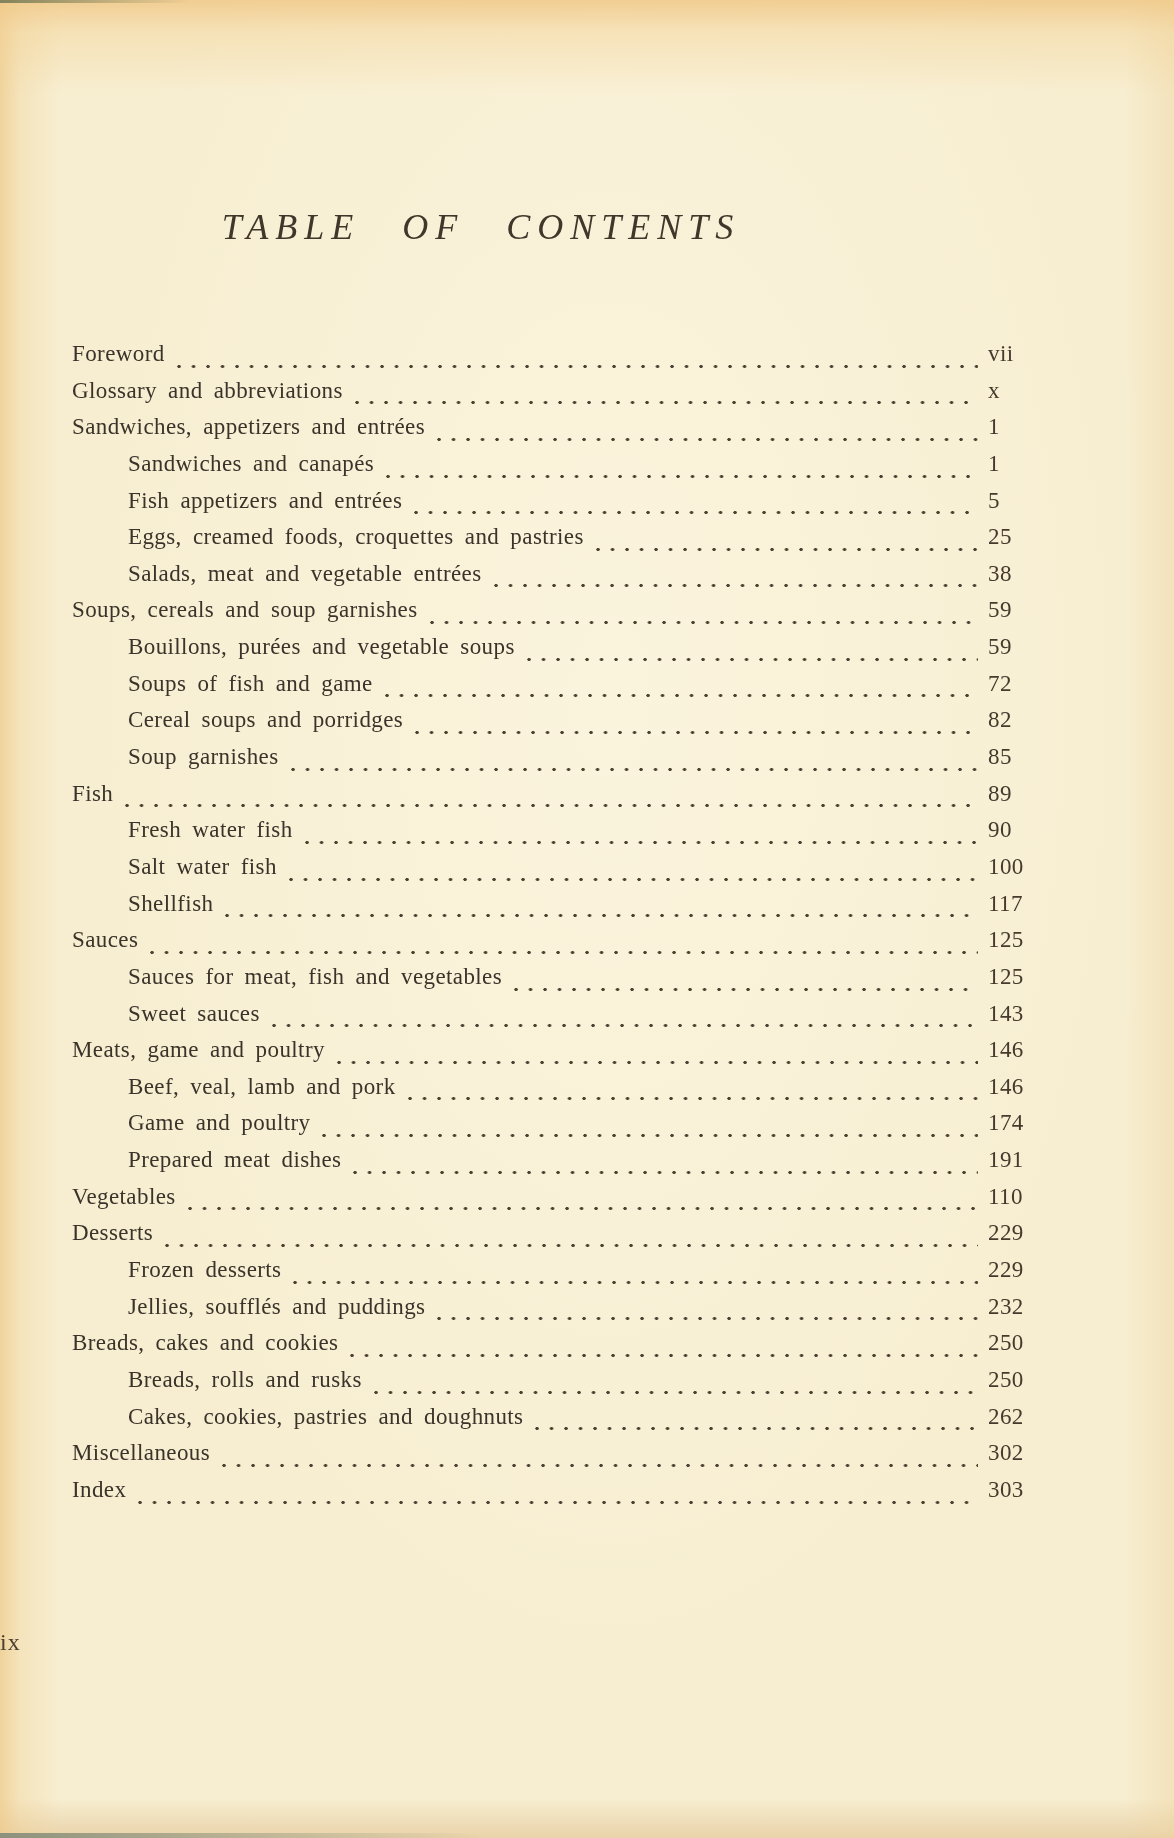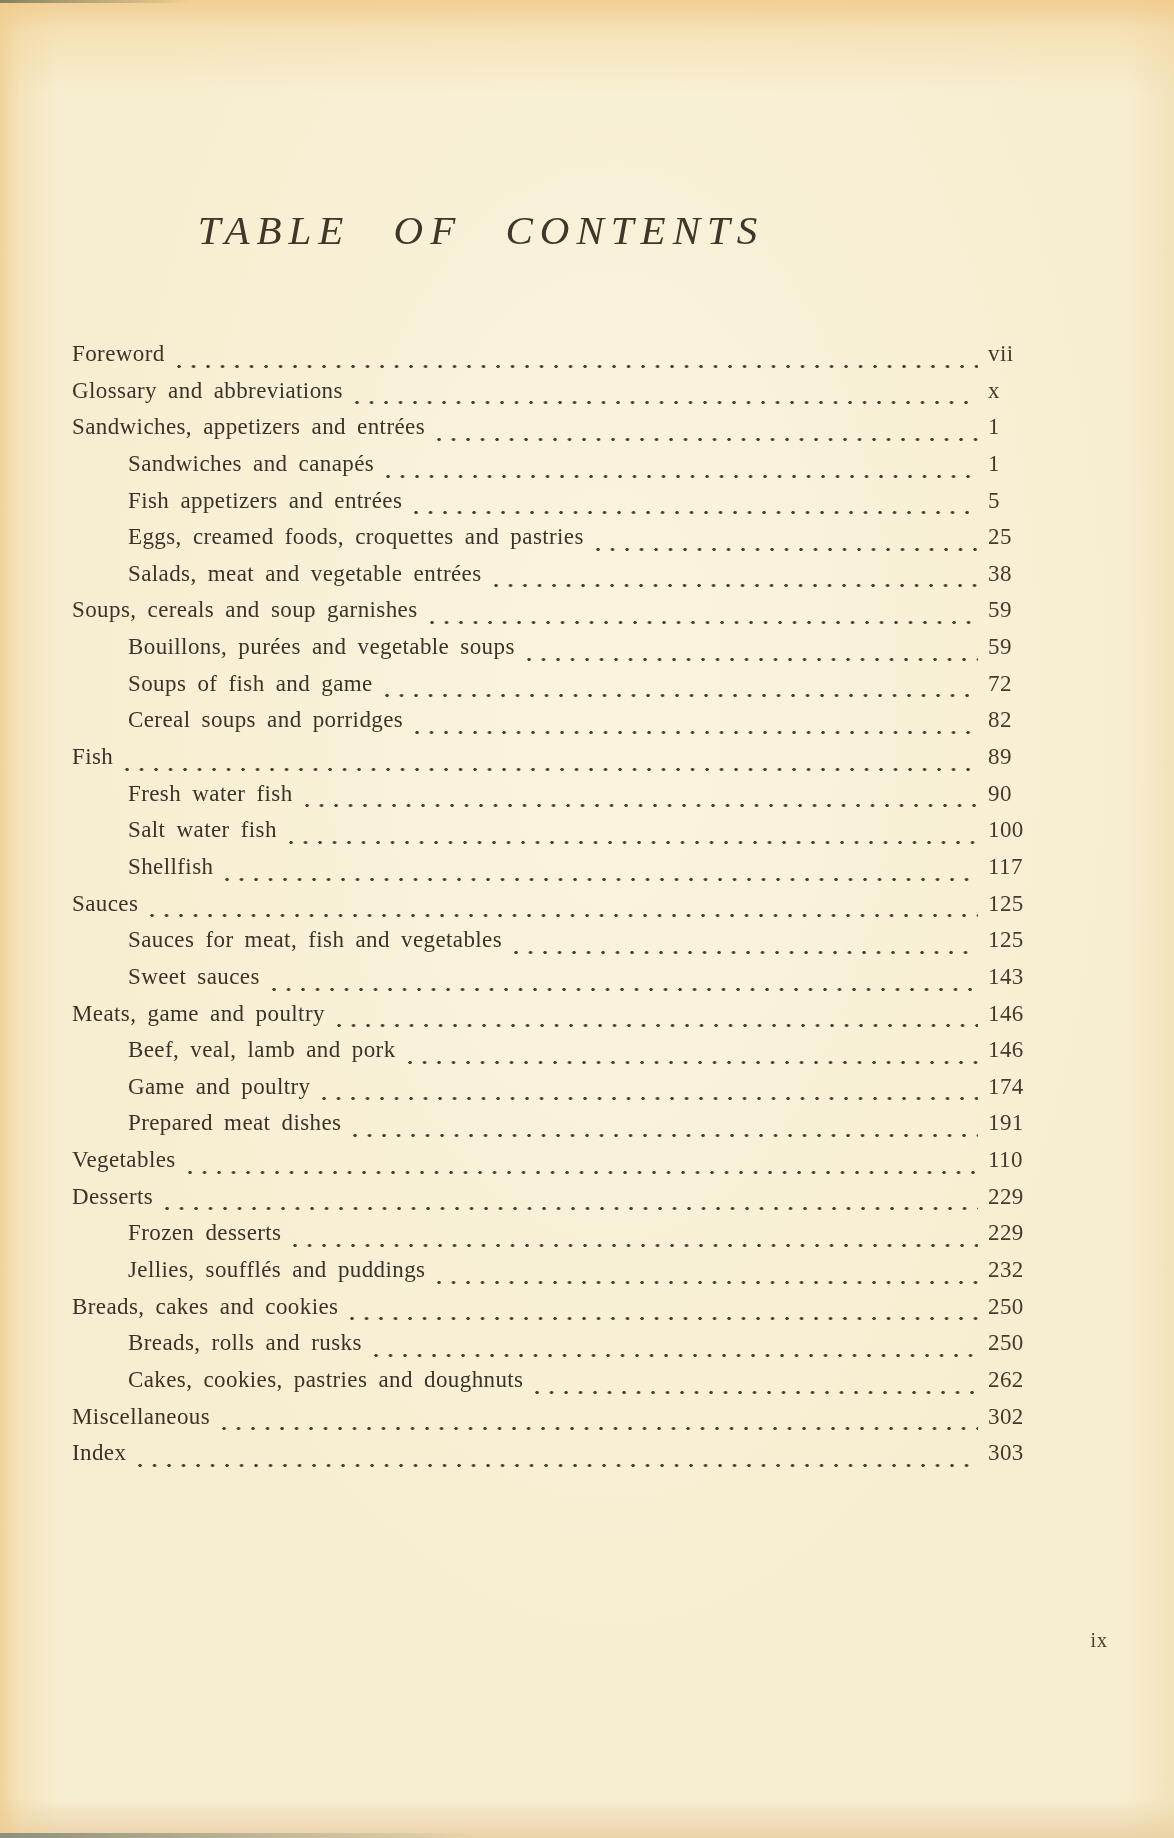--- a/index.html
+++ b/index.html
@@ -38,21 +38,21 @@
     width: 480px; height: 5px;
     background: linear-gradient(90deg, #8d917d 0%, rgba(141,145,125,0) 100%);
   }
   .title {
     position: absolute;
     top: 206px;
     left: 0;
     width: 962px;
     text-align: center;
     font-style: italic;
-    font-size: 41px;
+    font-size: 36px;
     letter-spacing: 7px;
     word-spacing: 26px;
     color: #403629;
     white-space: nowrap;
   }
   .toc {
     position: absolute;
     top: 341px;
     left: 72px;
     right: 128px;
@@ -83,22 +83,22 @@
     flex: 0 0 auto;
     min-width: 58px;
     text-align: left;
     color: #453a2c;
   }
   .footer {
     position: absolute;
     top: 1629px;
     left: 0;
     width: 1108px;
-    text-align: right;
-    font-size: 20px;
+    text-align: left;
+    font-size: 24px;
     letter-spacing: 1px;
     color: #4a3f30;
   }
 </style>
 </head>
 <body>
 
 <div id="page">
   <div class="title">TABLE OF CONTENTS</div>
 
@@ -163,20 +163,25 @@
     <span class="pagenum">72</span>
   </div>
 
 
   <div class="row level1">
     <span class="label">Cereal soups and porridges</span>
     <span class="dots"></span>
     <span class="pagenum">82</span>
   </div>
 
+  <div class="row level1">
+    <span class="label">Soup garnishes</span>
+    <span class="dots"></span>
+    <span class="pagenum">85</span>
+  </div>
 
   <div class="row">
     <span class="label">Fish</span>
     <span class="dots"></span>
     <span class="pagenum">89</span>
   </div>
 
   <div class="row level1">
     <span class="label">Fresh water fish</span>
     <span class="dots"></span>

